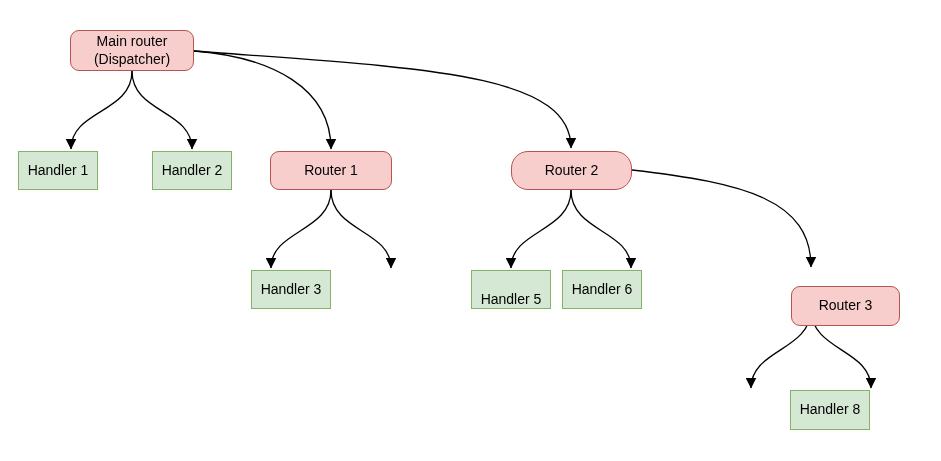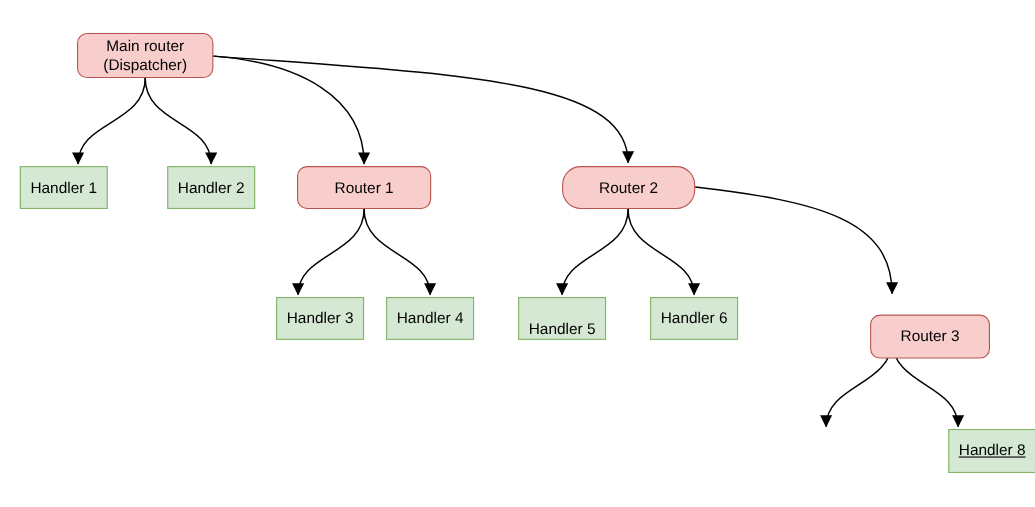--- a/index.html
+++ b/index.html
@@ -82,34 +82,31 @@
   </div>
 
   <div class="node router" style="left:511px;top:151px;width:121px;height:39px;border-radius:17px;">
     <span>Router 2</span>
   </div>
 
   <div class="node handler" style="left:231px;top:270px;width:80px;height:39px;margin-left:20px;">
     <span>Handler 3</span>
   </div>
 
-  <div class="node handler" style="left:351px;top:270px;width:80px;height:39px;">
-    <span>Handler 4</span>
-  </div>
 
   <div class="node handler" style="left:471px;top:270px;width:80px;height:39px;align-items:flex-end;">
     <span>Handler 5</span>
   </div>
 
-  <div class="node handler" style="left:591px;top:270px;width:80px;height:39px;">
+  <div class="node handler" style="left:562px;top:270px;width:80px;height:39px;">
     <span>Handler 6</span>
   </div>
 
   <div class="node router" style="left:751px;top:286px;width:109px;height:40px;margin-left:40px;">
     <span>Router 3</span>
   </div>
 
 
-  <div class="node handler" style="left:862px;top:390px;width:80px;height:40px;text-decoration:underline;">
+  <div class="node handler" style="left:790px;top:390px;width:80px;height:40px;">
     <span>Handler 8</span>
   </div>
 
 </div>
 
 </body></html>

